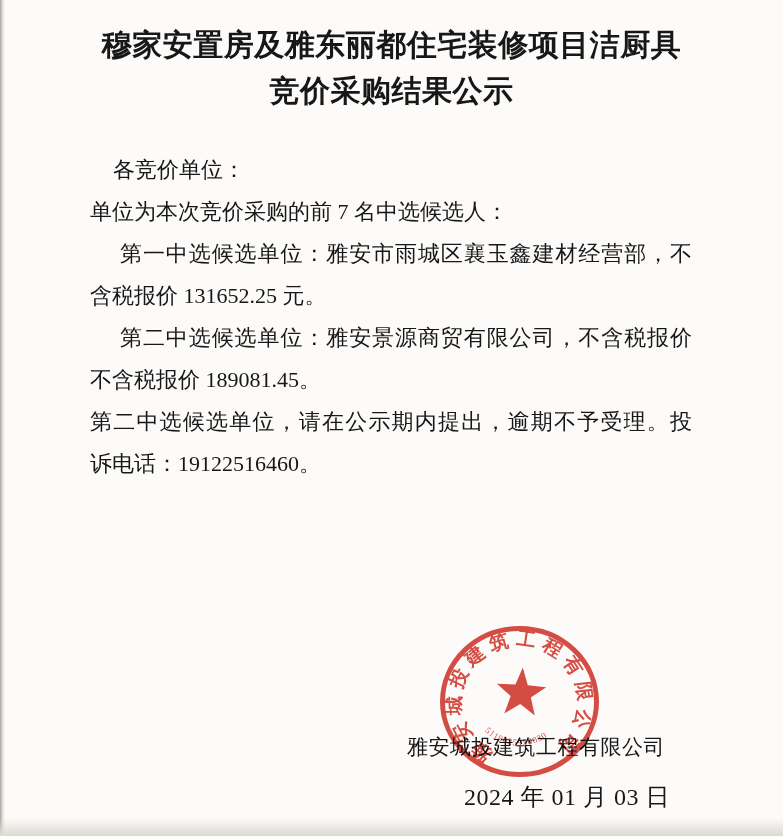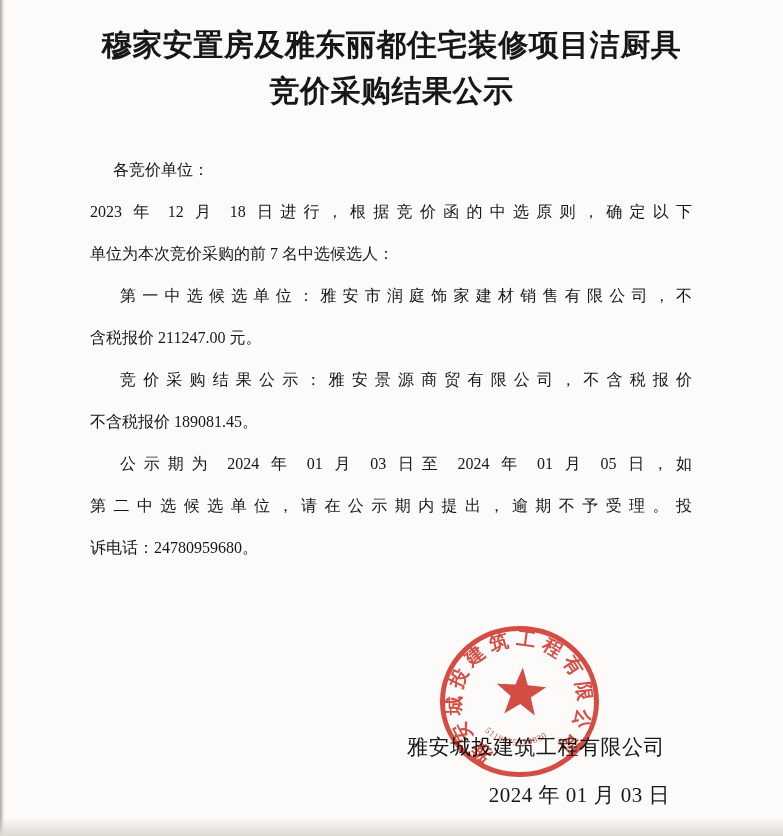--- a/index.html
+++ b/index.html
@@ -23,34 +23,34 @@
   .title {
     margin: 22px 60px 0 60px;
     text-align: center;
     font-weight: bold;
     font-size: 30px;
     line-height: 46px;
     letter-spacing: 0.5px;
   }
   .body-text {
     margin: 35px 91px 0 90px; 
-    font-size: 16px;
+    font-size: 22px;
     line-height: 42px;
   }
   .line { min-height: 42px; }
   .salutation { margin-left: 23px; }
   .j { text-align: justify; text-align-last: justify; }
   .indent { text-indent: 30px; }
   .signature-company {
     position: absolute; top: 733px; right: 118px;
     font-size: 21px; letter-spacing: 0.5px;
   }
   .signature-date {
     position: absolute; top: 781px; right: 113px;
-    font-size: 21px; letter-spacing: 0.5px;
+    font-size: 24px; letter-spacing: 0.5px;
   }
   .stamp {
     position: absolute; left: 440px; top: 626px;
     mix-blend-mode: multiply;
     opacity: 0.88;
   }
   .stamp text { font-family: "Liberation Serif", "DejaVu Serif", serif; }
 </style>
 </head>
 <body>
@@ -58,29 +58,27 @@
 <div class="page">
   <div class="left-edge"></div>
 
   <div class="title">
     <div>穆家安置房及雅东丽都住宅装修项目洁厨具</div>
     <div>竞价采购结果公示</div>
   </div>
 
   <div class="body-text">
     <div class="line salutation">各竞价单位：</div>
-    <div class="line j">2023 年 12 月 18 日进行，根据竞价函的中选原则，确定以下</div>
     <div class="line">单位为本次竞价采购的前 7 名中选候选人：</div>
-    <div class="line j indent">第一中选候选单位：雅安市润庭饰家建材销售有限公司，不</div>
-    <div class="line">含税报价 211247.00 元。</div>
-    <div class="line j indent">竞价采购结果公示：雅安景源商贸有限公司，不含税报价</div>
+    <div class="line j indent">第一中选候选单位：雅安市雨城区襄玉鑫建材经营部，不</div>
+    <div class="line">含税报价 131652.25 元。</div>
+    <div class="line j indent">第二中选候选单位：雅安景源商贸有限公司，不含税报价</div>
     <div class="line">不含税报价 189081.45。</div>
-    <div class="line j indent">公示期为 2024 年 01 月 03 日至 2024 年 01 月 05 日，如</div>
     <div class="line j">第二中选候选单位，请在公示期内提出，逾期不予受理。投</div>
-    <div class="line">诉电话：24780959680。</div>
+    <div class="line">诉电话：19122516460。</div>
   </div>
 
   <div class="signature-company">雅安城投建筑工程有限公司</div>
   <div class="signature-date">2024 年 01 月 03 日</div>
 
   <svg class="stamp" width="160" height="152" viewBox="0 0 160 152">
     <ellipse cx="79.5" cy="75.5" rx="77" ry="73" fill="none" stroke="#d2352b" stroke-width="5"></ellipse>
     <path id="stamp-arc-top" d="M 53.7 125.8 A 59 56 0 1 1 105.3 125.8" fill="none" stroke="none"></path>
     <text font-size="19" font-weight="bold" fill="#d2352b" letter-spacing="6">
       <textPath href="#stamp-arc-top">雅安城投建筑工程有限公司</textPath>

